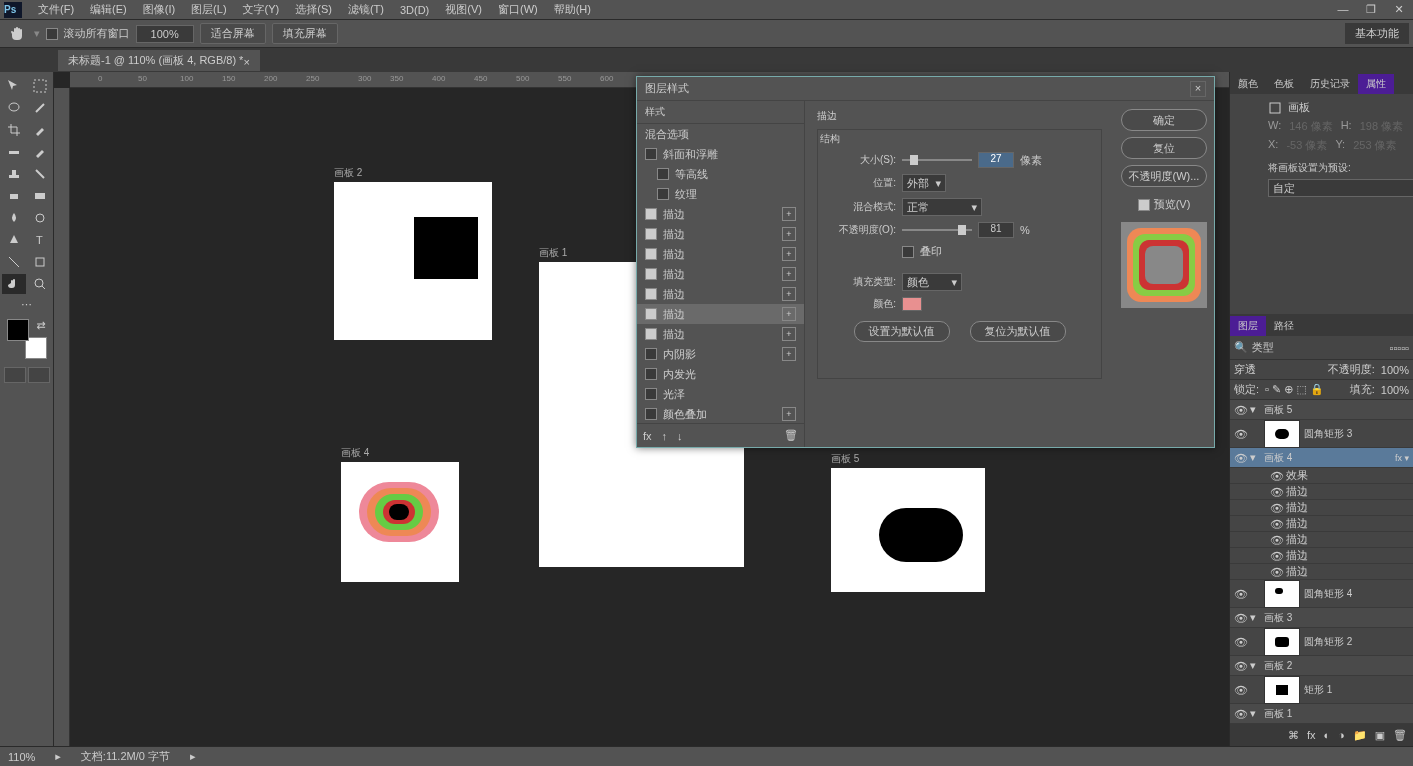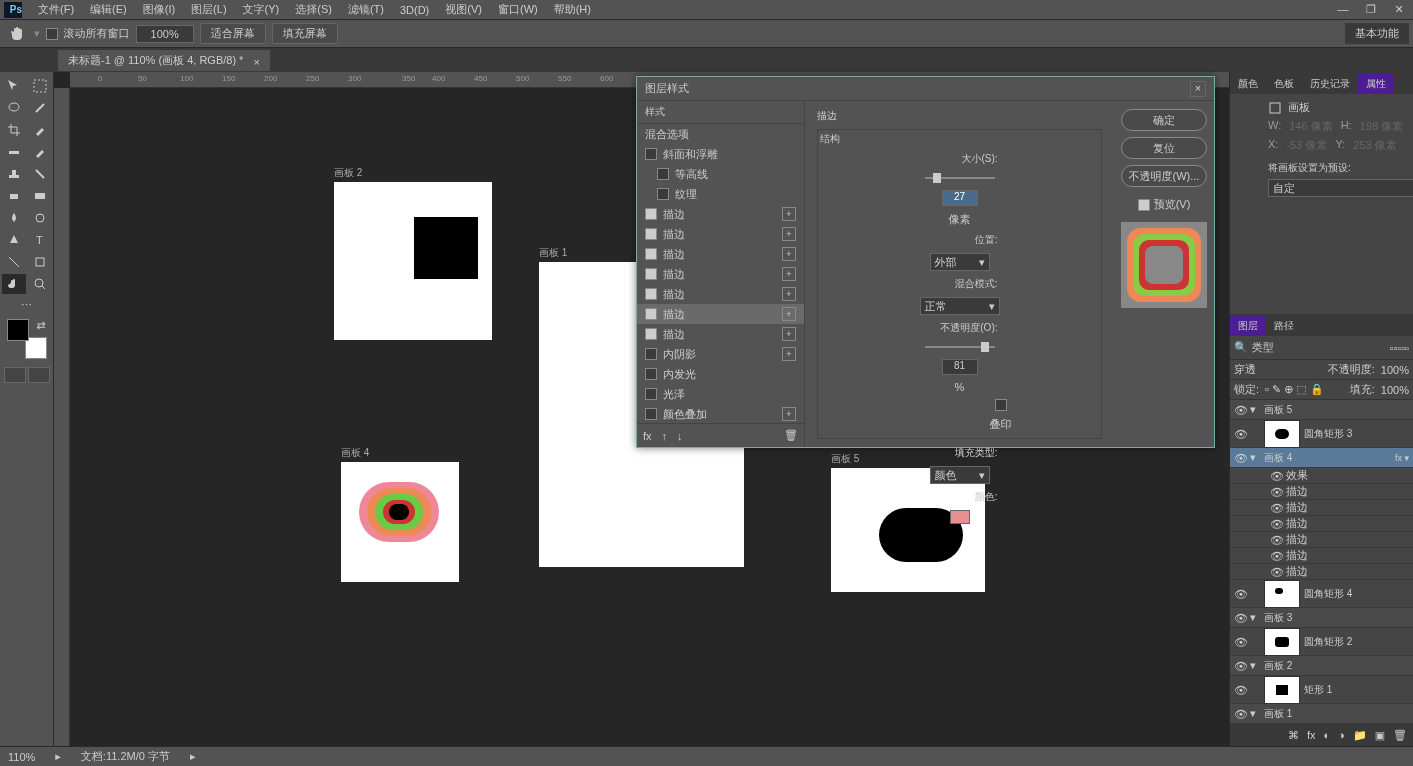--- a/index.html
+++ b/index.html
@@ -1,29 +1,29 @@
 <!DOCTYPE html>
 <html><head>
 <meta charset="utf-8">
 <style>
 * { margin: 0; padding: 0; box-sizing: border-box; font-family: "Microsoft YaHei", sans-serif; font-size: 11px; color: #ccc; }
 body { background: #535353; width: 1413px; height: 766px; overflow: hidden; position: relative; }
 .menubar { height: 20px; background: #535353; display: flex; align-items: center; padding-left: 4px; border-bottom: 1px solid #2a2a2a; }
-.ps-logo { width: 18px; height: 16px; background: #0f172a; color: #7fc5e8; font-weight: bold; text-align: right; line-height: 16px; margin-right: 8px; font-size: 10px; }
+.ps-logo { width: 18px; height: 16px; background: #0f172a; color: #7fc5e8; font-weight: bold; text-align: left; line-height: 16px; margin-right: 8px; font-size: 10px; }
 .menu-item { padding: 0 8px; cursor: pointer; }
 .win-controls { margin-left: auto; display: flex; }
 .win-btn { width: 28px; height: 20px; text-align: center; line-height: 18px; cursor: pointer; }
 .optbar { height: 28px; background: #535353; display: flex; align-items: center; padding-left: 8px; border-bottom: 1px solid #2a2a2a; gap: 6px; }
 .hand-icon { width: 20px; height: 20px; }
 .chk { width: 12px; height: 12px; border: 1px solid #888; background: #3a3a3a; }
 .zoom-box { background: #3a3a3a; border: 1px solid #666; padding: 2px 14px; }
 .opt-btn { background: #4a4a4a; border: 1px solid #666; padding: 2px 10px; cursor: pointer; border-radius: 2px; }
 .right-label { margin-left: auto; background: #393939; padding: 3px 10px; margin-right: 4px; }
 .tabbar { height: 24px; background: #393939; display: flex; align-items: center; padding-left: 58px; }
-.doctab { background: #535353; padding: 3px 10px; display: flex; align-items: flex-end; gap: 10px; font-size: 10px; }
+.doctab { background: #535353; padding: 3px 10px; display: flex; align-items: flex-end; gap: 0; font-size: 10px; }
 .doctab .x { cursor: pointer; }
 .main { position: absolute; top: 72px; left: 0; right: 0; bottom: 20px; display: flex; }
 .toolbox { width: 54px; background: #535353; border-right: 1px solid #2a2a2a; padding: 4px 2px; }
 .tool-grid { display: grid; grid-template-columns: 1fr 1fr; gap: 2px; }
 .tool { width: 24px; height: 20px; display: flex; align-items: center; justify-content: center; cursor: pointer; }
 .tool.active { background: #2a2a2a; }
 .fgbg { position: relative; width: 40px; height: 40px; margin: 8px auto; }
 .fg { position: absolute; width: 22px; height: 22px; background: black; border: 1px solid #888; top: 0; left: 0; }
 .bg { position: absolute; width: 22px; height: 22px; background: white; border: 1px solid #888; bottom: 0; right: 0; }
 .small-sw { position: absolute; right: 0; top: 0; width: 10px; height: 10px; }
@@ -68,21 +68,21 @@
 .style-head { padding: 4px 8px; border-bottom: 1px solid #444; font-size: 10px; }
 .style-list { flex: 1; overflow: auto; }
 .style-item { display: flex; align-items: center; height: 20px; padding: 0 8px; gap: 6px; cursor: pointer; }
 .style-item.sel { background: #6a6a6a; }
 .style-item.indent { padding-left: 20px; }
 .style-item .add { margin-left: auto; width: 14px; height: 14px; border: 1px solid #888; text-align: center; line-height: 12px; font-size: 9px; }
 .style-bottom { height: 24px; border-top: 1px solid #444; display: flex; align-items: center; padding: 0 6px; gap: 10px; }
 .settings-col { flex: 1; padding: 8px 12px; display: flex; flex-direction: column; }
 .set-head { font-size: 10px; margin-bottom: 6px; }
 .set-group { border: 1px solid #444; padding: 2px; min-height: 250px; }
-.set-row { display: flex; align-items: center; margin: 6px 0; gap: 6px; flex-direction: column; }
+.set-row { display: flex; align-items: center; margin: 6px 0; gap: 6px; }
 .set-row .lab { width: 76px; text-align: right; font-size: 10px; }
 .slider { width: 70px; height: 12px; position: relative; }
 .slider::before { content: ""; position: absolute; top: 5px; left: 0; right: 0; height: 2px; background: #888; }
 .slider-thumb { position: absolute; width: 8px; height: 10px; background: #ccc; top: 1px; }
 .num-box { width: 36px; height: 16px; background: #3a3a3a; border: 1px solid #666; text-align: center; font-size: 10px; }
 .num-box.sel { background: #4a6a8a; color: white; }
 .sel-box { width: 80px; height: 18px; background: #3a3a3a; border: 1px solid #666; padding: 0 4px; display: flex; align-items: center; justify-content: space-between; }
 .color-sw { width: 20px; height: 14px; background: #e89090; border: 1px solid #666; cursor: pointer; }
 .set-btns { display: flex; gap: 20px; justify-content: center; margin-top: 10px; }
 .set-btn { padding: 2px 14px; border: 1px solid #888; background: #4a4a4a; cursor: pointer; border-radius: 10px; }
@@ -258,22 +258,22 @@
   </div>
 
   <div class="canvas">
     <div class="rulerH">
       <span class="ruler-tick" style="left:28px">0</span>
       <span class="ruler-tick" style="left:68px">50</span>
       <span class="ruler-tick" style="left:110px">100</span>
       <span class="ruler-tick" style="left:152px">150</span>
       <span class="ruler-tick" style="left:194px">200</span>
       <span class="ruler-tick" style="left:236px">250</span>
-      <span class="ruler-tick" style="left:278px">300</span>
-      <span class="ruler-tick" style="left:332px">350</span>
+      <span class="ruler-tick" style="left:288px">300</span>
+      <span class="ruler-tick" style="left:320px">350</span>
       <span class="ruler-tick" style="left:362px">400</span>
       <span class="ruler-tick" style="left:404px">450</span>
       <span class="ruler-tick" style="left:446px">500</span>
       <span class="ruler-tick" style="left:488px">550</span>
       <span class="ruler-tick" style="left:530px">600</span>
       <span class="ruler-tick" style="left:572px">650</span>
       <span class="ruler-tick" style="left:614px">700</span>
       <span class="ruler-tick" style="left:656px">750</span>
       <span class="ruler-tick" style="left:698px">800</span>
       <span class="ruler-tick" style="left:740px">850</span>
@@ -552,21 +552,21 @@
         <div class="set-row">
           <span class="lab">大小(S):</span>
           <div class="slider">
               <div class="slider-thumb" style="left:8px"></div>
             </div>
           <div class="num-box sel">27</div>
           <span>像素</span>
         </div>
         <div class="set-row">
           <span class="lab">位置:</span>
-          <div class="sel-box" style="width:60px">
+          <div class="sel-box" style="width:44px">
               <span>外部</span>
               <span>▾</span>
             </div>
         </div>
         <div class="set-row">
           <span class="lab">混合模式:</span>
           <div class="sel-box">
               <span>正常</span>
               <span>▾</span>
             </div>
@@ -586,20 +586,24 @@
         <div class="set-row" style="margin-top:14px">
           <span class="lab">填充类型:</span>
           <div class="sel-box" style="width:60px">
               <span>颜色</span>
               <span>▾</span>
             </div>
         </div>
         <div class="set-row">
           <span class="lab">颜色:</span>
           <div class="color-sw"></div>
+        </div>
+        <div class="set-btns">
+          <div class="set-btn">设置为默认值</div>
+          <div class="set-btn">复位为默认值</div>
         </div>
       </div>
     </div>
 
     <div class="btns-col">
       <div class="dbtn">确定</div>
       <div class="dbtn">复位</div>
       <div class="dbtn">不透明度(W)...</div>
       <div style="display:flex;align-items:center;gap:4px;margin-top:4px">
         <div class="chk" style="background:#ccc">✓</div>

